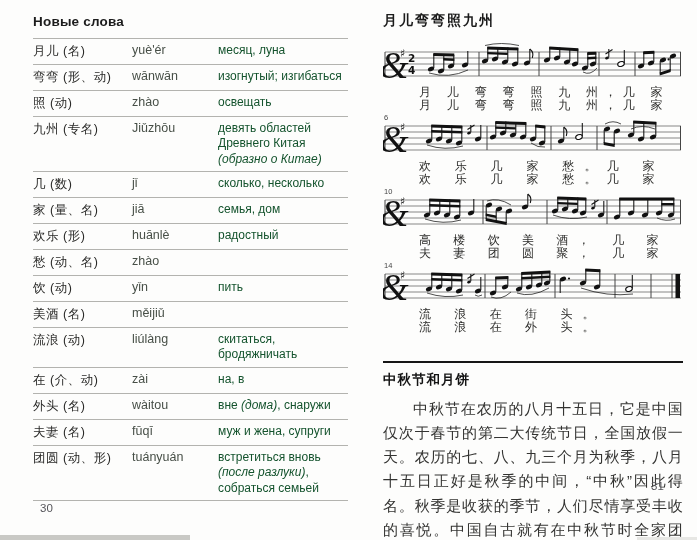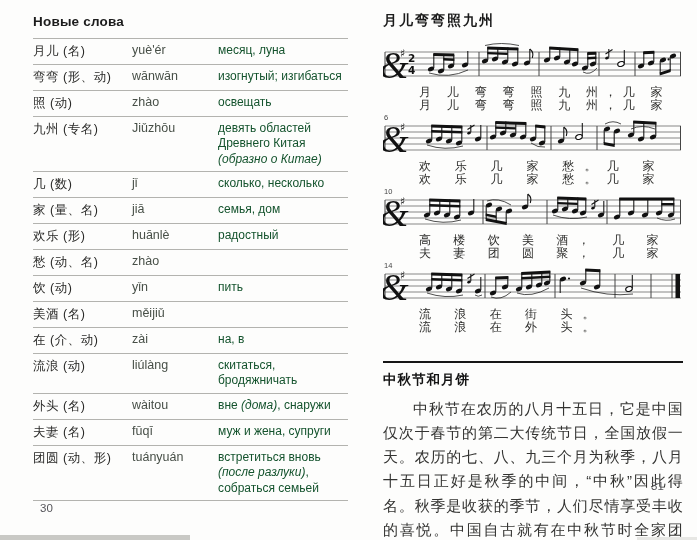--- a/index.html
+++ b/index.html
@@ -134,29 +134,29 @@
         <span class="py">yǐn</span>
         <span class="ru">пить</span>
       </div>
 
       <div class="vrow">
         <span class="zh">美酒 (名)</span>
         <span class="py">měijiǔ</span>
       </div>
 
       <div class="vrow">
+        <span class="zh">流浪 (动)</span>
+        <span class="py">liúlàng</span>
+        <span class="ru">скитаться, бродяжничать</span>
+      </div>
+
+      <div class="vrow">
         <span class="zh">在 (介、动)</span>
         <span class="py">zài</span>
         <span class="ru">на, в</span>
-      </div>
-
-      <div class="vrow">
-        <span class="zh">流浪 (动)</span>
-        <span class="py">liúlàng</span>
-        <span class="ru">скитаться, бродяжничать</span>
       </div>
 
       <div class="vrow">
         <span class="zh">外头 (名)</span>
         <span class="py">wàitou</span>
         <span class="ru"><span>вне </span><em>(дома)</em><span>, снаружи</span></span>
       </div>
 
       <div class="vrow">
         <span class="zh">夫妻 (名)</span>

